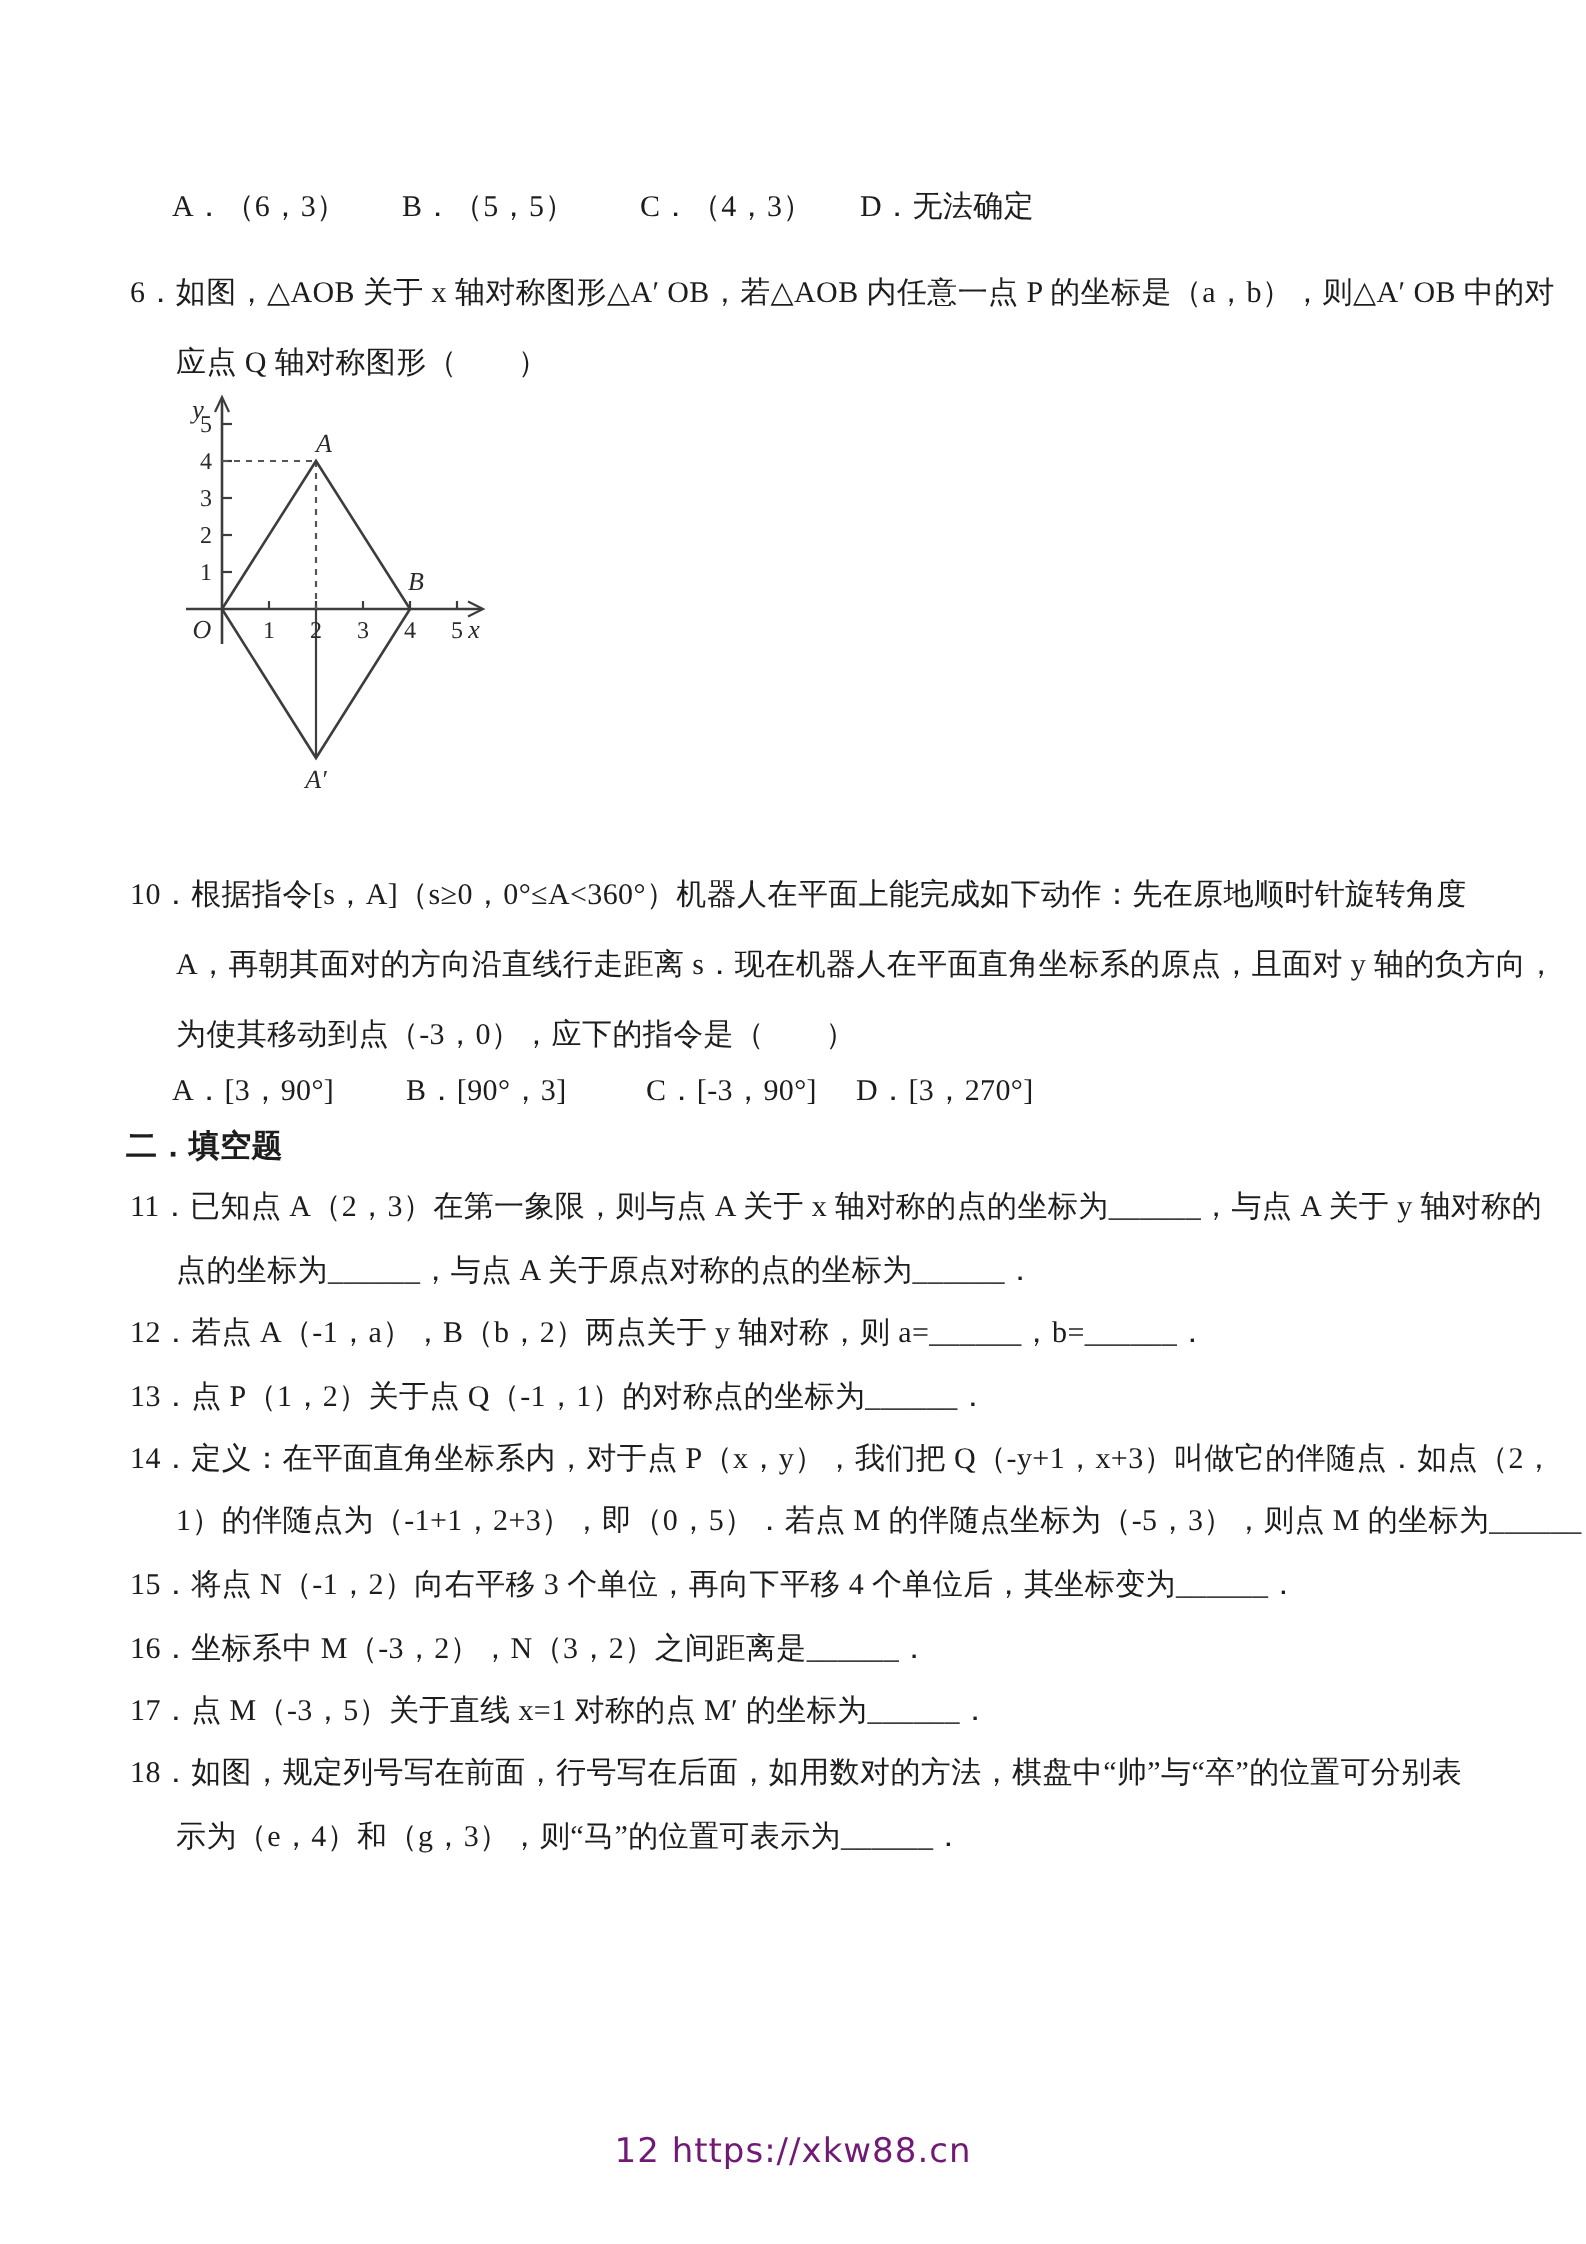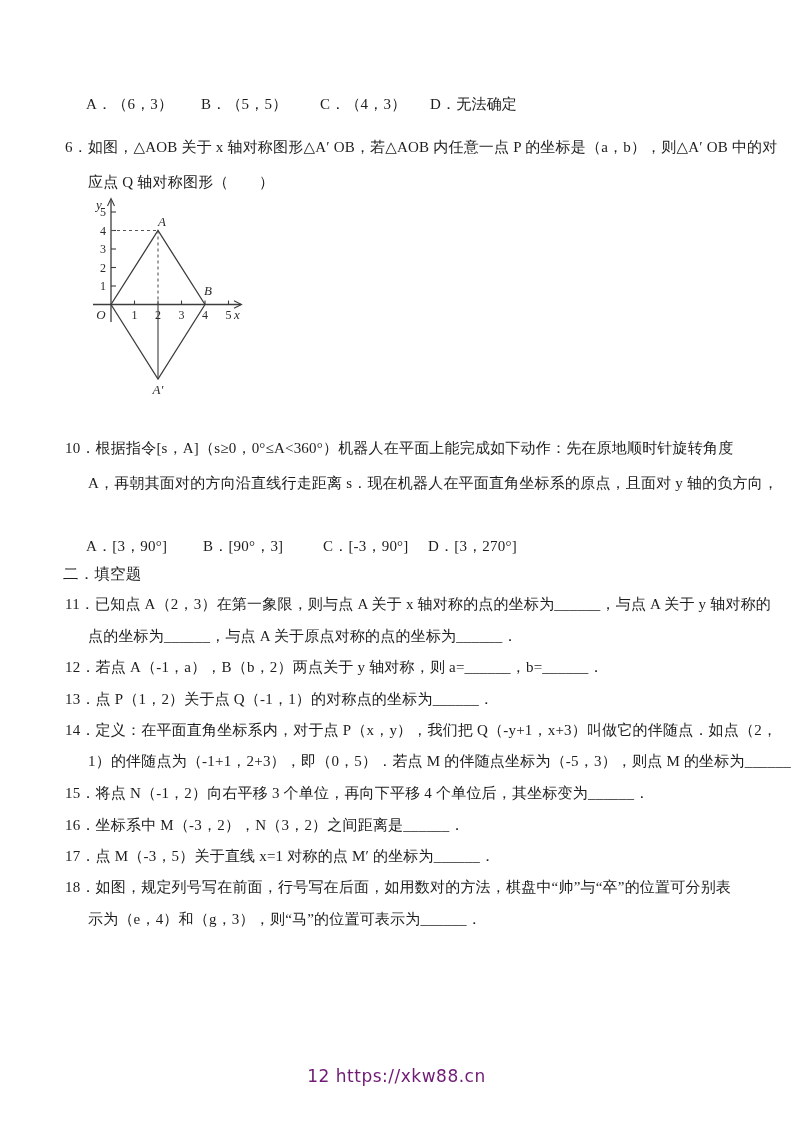--- a/index.html
+++ b/index.html
@@ -20,21 +20,21 @@
     letter-spacing:0.2px;
   }
   .num-line{left:65px;}
   .cont-line{left:88px;}
   .optrow{position:absolute;left:0;top:0;width:100%;height:21px;}
   .opt{position:absolute;font-size:15px;line-height:21px;white-space:nowrap;letter-spacing:0.2px;}
   .opt.c1{left:86px;}
   .opt.c2{left:201px;}
   .opt.c3{left:320px;}
   .opt.c4{left:430px;}
-  .sec-title{font-weight:normal;font-size:15.5px;}
+  .sec-title{font-weight:bold;font-size:15.5px;}
   .figure-wrap{position:absolute;left:85px;top:192px;width:160px;height:212px;}
   .figure-wrap svg{display:block;}
   .fig-stroke{stroke:#3d3d3d;stroke-width:1.3;fill:none;}
   .fig-thin{stroke:#3d3d3d;stroke-width:1.1;fill:none;}
   .fig-dash{stroke:#555;stroke-width:1.1;fill:none;stroke-dasharray:3,3;}
   .fig-label{font-family:"Liberation Serif","DejaVu Serif",serif;font-style:italic;font-size:13px;fill:#2a2a2a;}
   .fig-tick-label{font-family:"Liberation Serif","DejaVu Serif",serif;font-size:12px;fill:#2a2a2a;}
   .footer{
     position:absolute;top:1066px;left:0;width:100%;
     text-align:center;
@@ -102,20 +102,21 @@
       <text class="fig-tick-label" x="21" y="79.5" text-anchor="end">2</text>
       <text class="fig-tick-label" x="21" y="61" text-anchor="end">3</text>
       <text class="fig-tick-label" x="21" y="42.5" text-anchor="end">4</text>
       <text class="fig-tick-label" x="21" y="24" text-anchor="end">5</text>
     </svg>
   </div>
 
 
   <div class="line num-line" style="top:438px">10．根据指令[s，A]（s≥0，0°≤A&lt;360°）机器人在平面上能完成如下动作：先在原地顺时针旋转角度</div>
   <div class="line cont-line" style="top:473px">A，再朝其面对的方向沿直线行走距离 s．现在机器人在平面直角坐标系的原点，且面对 y 轴的负方向，</div>
+  <div class="line cont-line" style="top:508px">为使其移动到点（-3，0），应下的指令是（　　）</div>
 
   <div class="optrow" style="top:536px">
     <span class="opt c1">A．[3，90°]</span>
     <span class="opt c2" style="left:203px">B．[90°，3]</span>
     <span class="opt c3" style="left:323px">C．[-3，90°]</span>
     <span class="opt c4" style="left:428px">D．[3，270°]</span>
   </div>
 
   <div class="line num-line sec-title" style="top:563px;left:63px">二．填空题</div>
 

